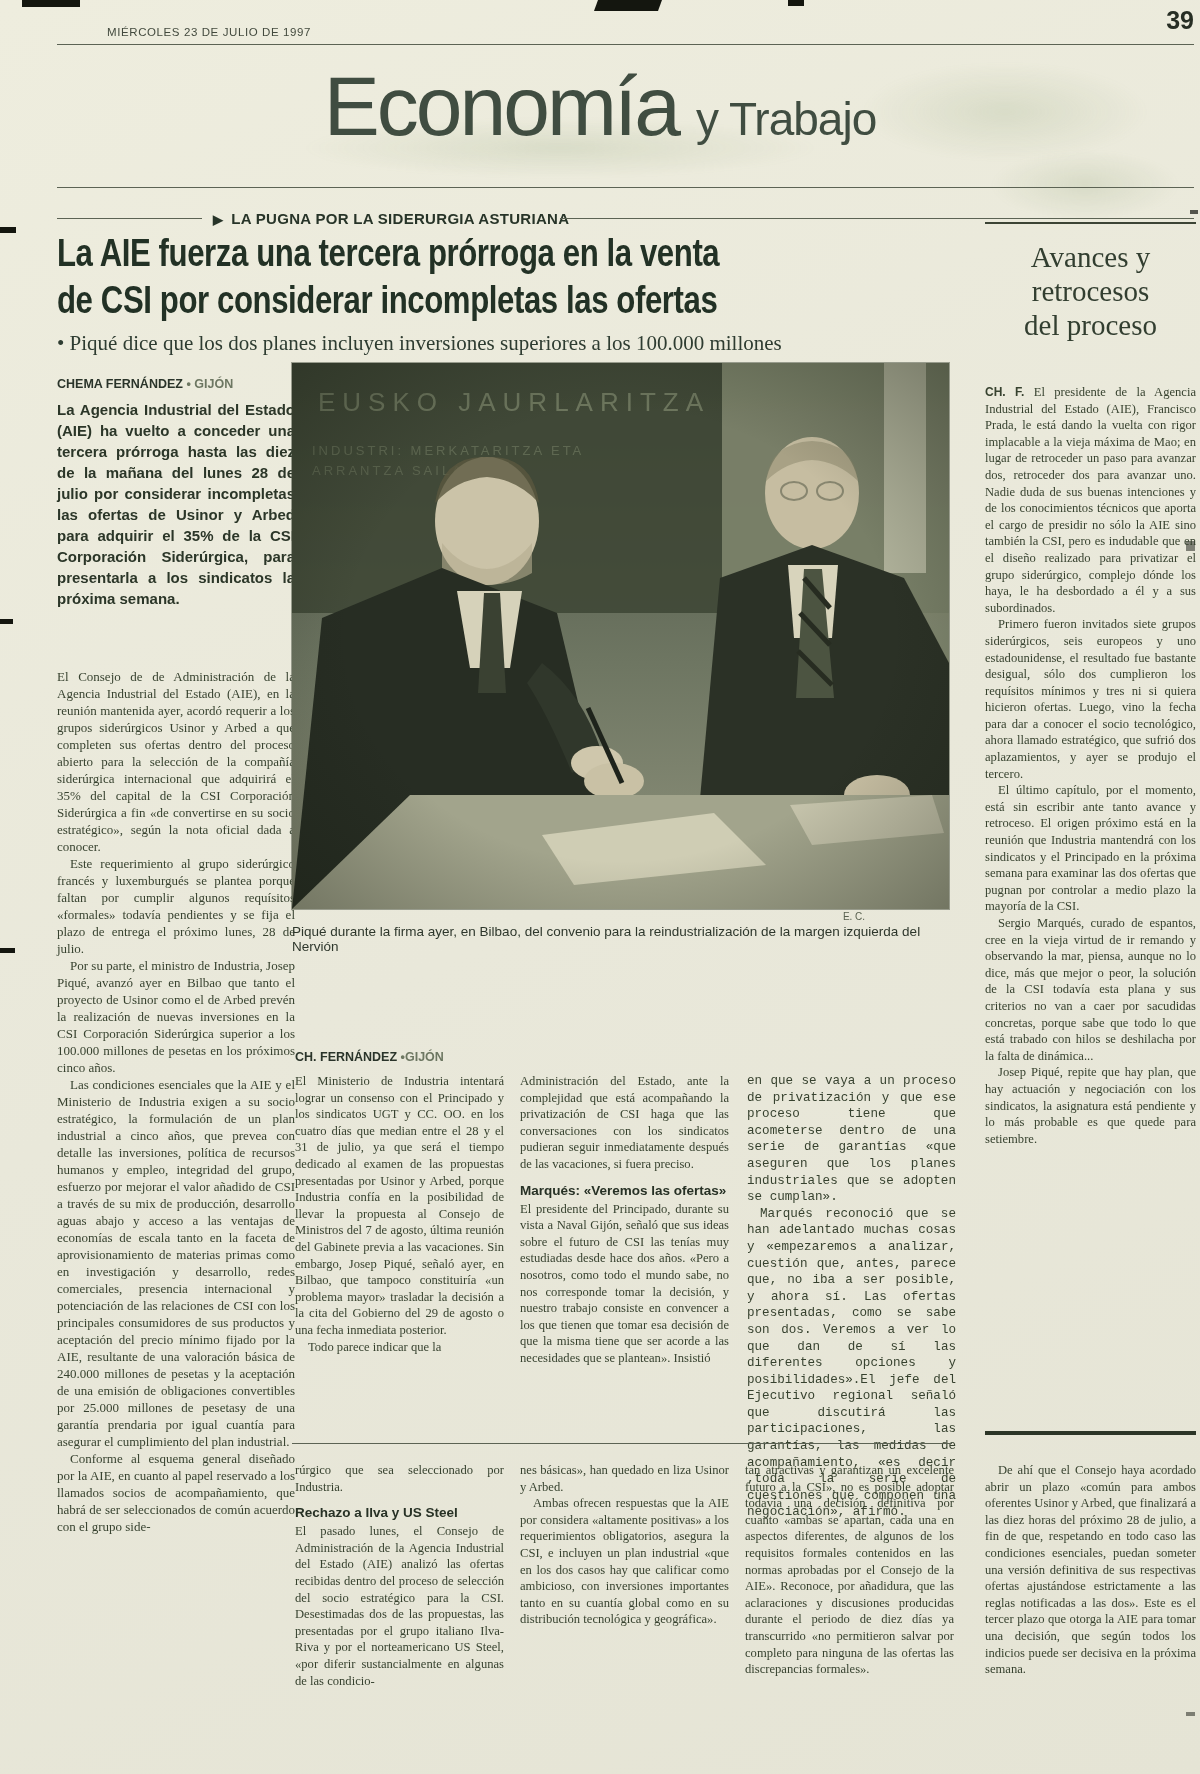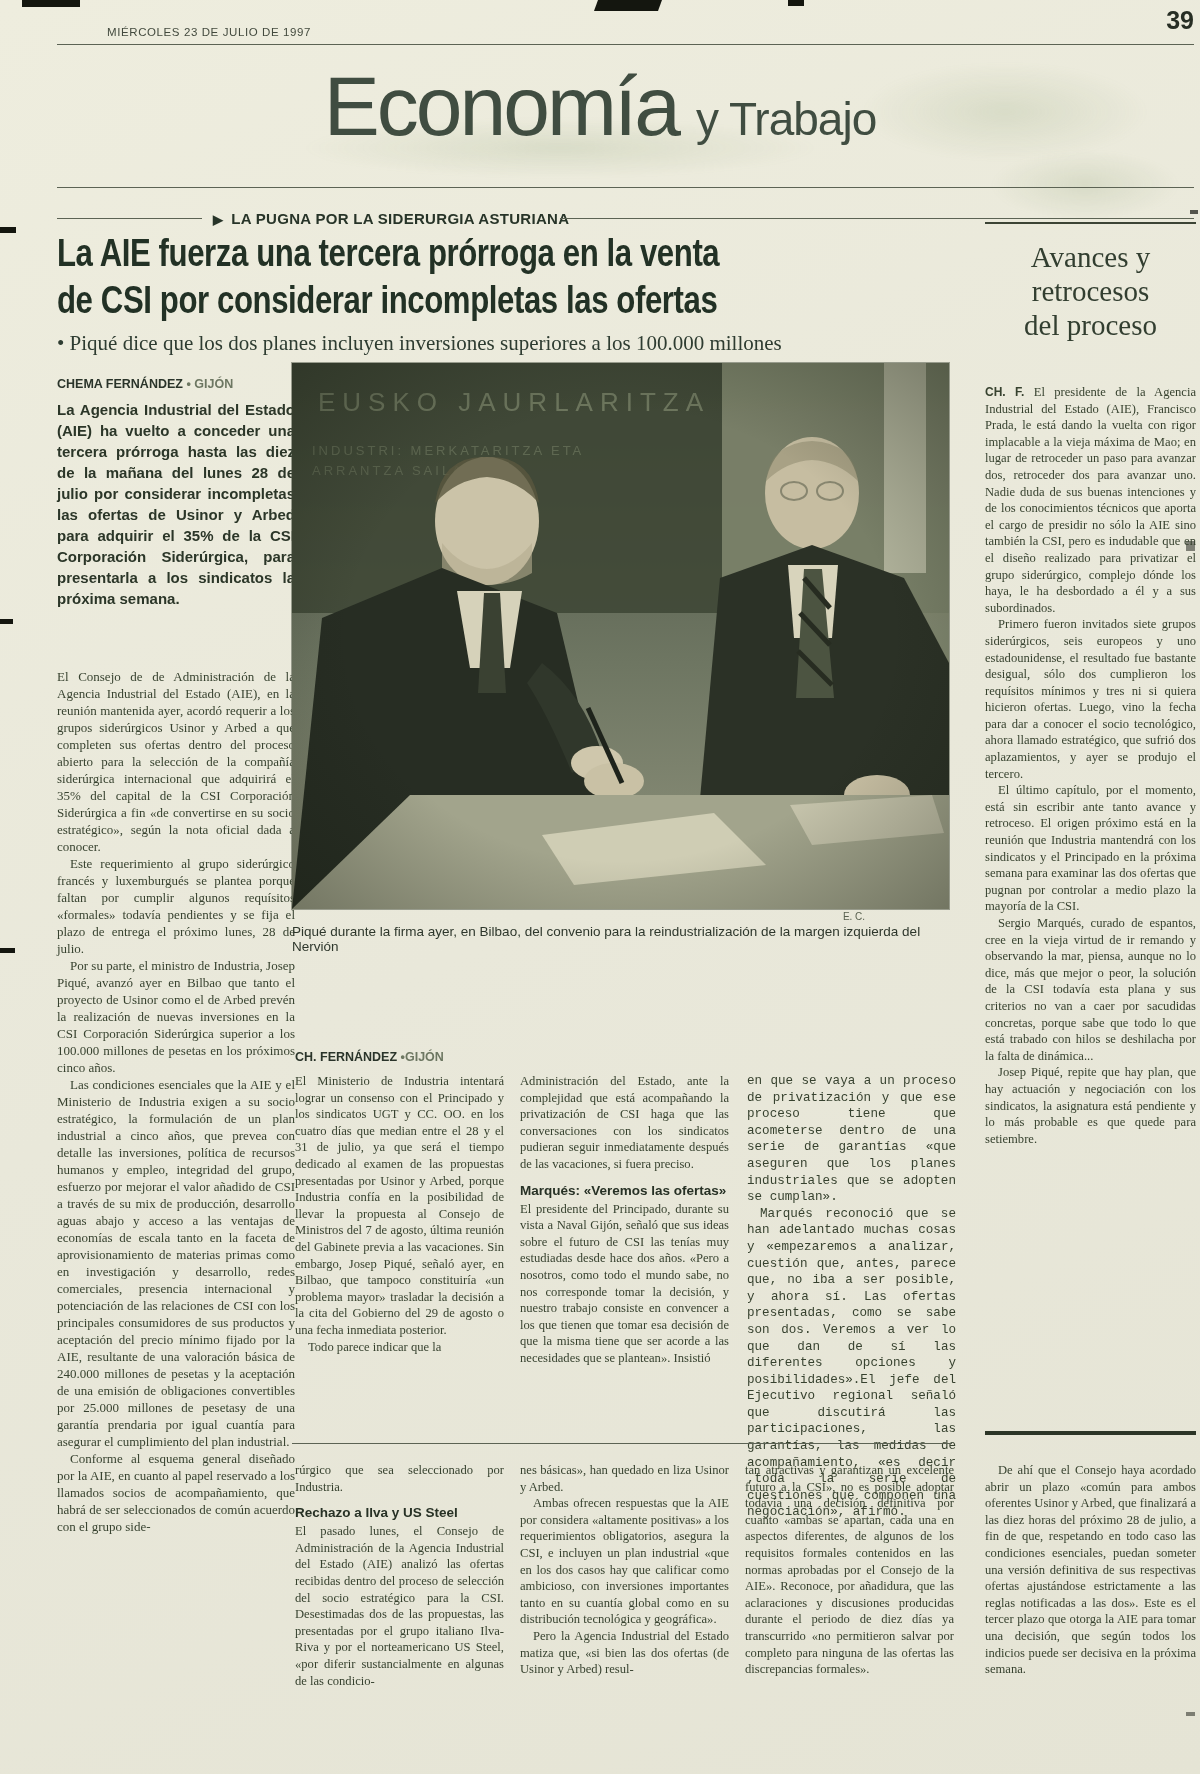--- a/index.html
+++ b/index.html
@@ -192,21 +192,20 @@
         <p>rúrgico que sea seleccionado por Industria.</p>
       </div>
     <div class="colhead">Rechazo a Ilva y US Steel</div>
     <div class="body-col small-col">
         <p>El pasado lunes, el Consejo de Administración de la Agencia Industrial del Estado (AIE) analizó las ofertas recibidas dentro del proceso de selección del socio estratégico para la CSI. Desestimadas dos de las propuestas, las presentadas por el grupo italiano Ilva-Riva y por el norteamericano US Steel, «por diferir sustancialmente en algunas de las condicio-</p>
       </div>
   </div>
   <div class="abs body-col small-col" style="left:520px;top:1462px;width:209px;">
       <p>nes básicas», han quedado en liza Usinor y Arbed.</p>
       <p>Ambas ofrecen respuestas que la AIE por considera «altamente positivas» a los requerimientos obligatorios, asegura la CSI, e incluyen un plan industrial «que en los dos casos hay que calificar como ambicioso, con inversiones importantes tanto en su cuantía global como en su distribución tecnológica y geográfica».</p>
-      <p>Pero la Agencia Industrial del Estado matiza que, «si bien las dos ofertas (de Usinor y Arbed) resul-</p>
     </div>
   <div class="abs body-col small-col" style="left:745px;top:1462px;width:209px;">
       <p>tan atractivas y garantizan un excelente futuro a la CSI», no es posible adoptar todavía una decisión definitiva por cuanto «ambas se apartan, cada una en aspectos diferentes, de algunos de los requisitos formales contenidos en las normas aprobadas por el Consejo de la AIE». Reconoce, por añadidura, que las aclaraciones y discusiones producidas durante el periodo de diez días ya transcurrido «no permitieron salvar por completo para ninguna de las ofertas las discrepancias formales».</p>
     </div>
   <div class="abs body-col small-col indent-first" style="left:985px;top:1462px;width:211px;">
       <p>De ahí que el Consejo haya acordado abrir un plazo «común para ambos oferentes Usinor y Arbed, que finalizará a las diez horas del próximo 28 de julio, a fin de que, respetando en todo caso las condiciones esenciales, puedan someter una versión definitiva de sus respectivas ofertas ajustándose estrictamente a las reglas notificadas a las dos». Este es el tercer plazo que otorga la AIE para tomar una decisión, que según todos los indicios puede ser decisiva en la próxima semana.</p>
     </div>
 
 </div>
 

